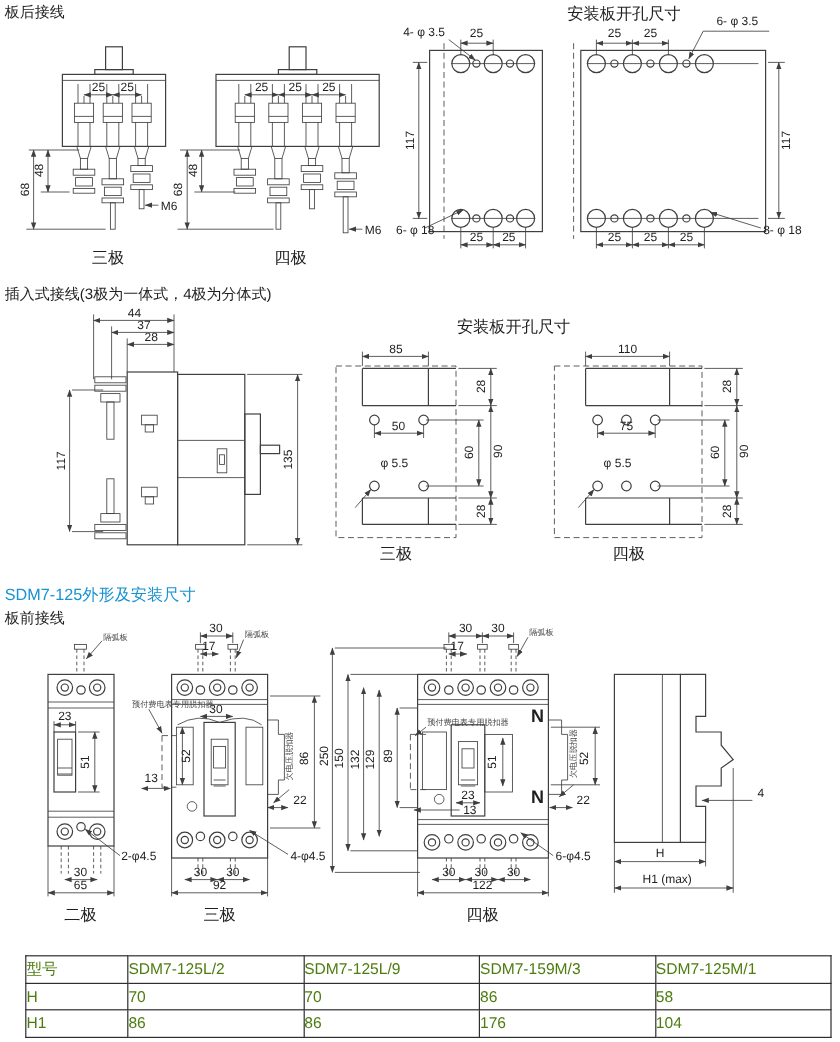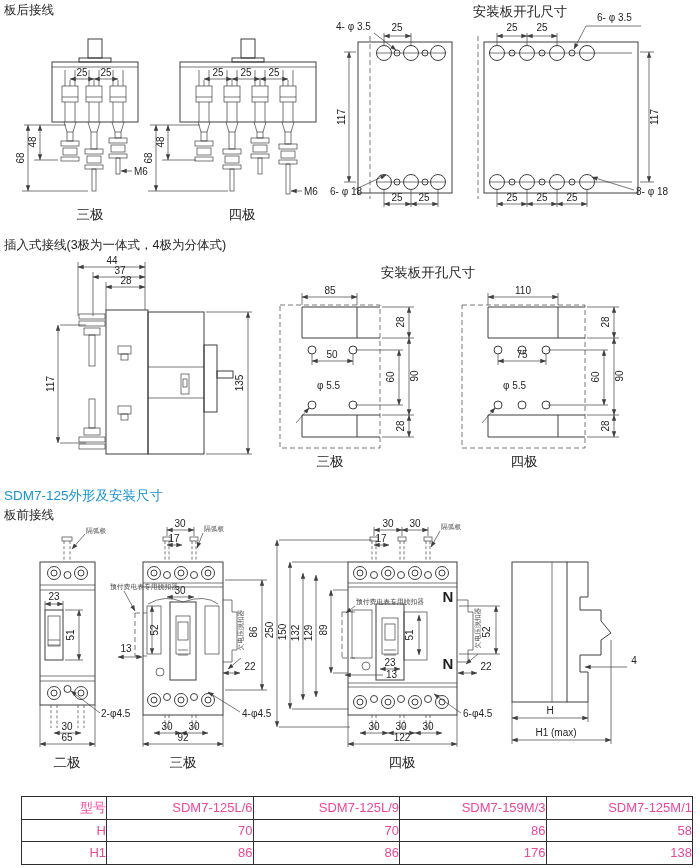--- a/index.html
+++ b/index.html
@@ -13,22 +13,22 @@
   .d{font-size:10px;}
   .tiny{font-size:6.8px;fill:#444;}
   .nlab{font-size:15px;font-weight:bold;}
   .mid{text-anchor:middle;}
   .ln{fill:none;stroke:#3f3f3f;stroke-width:1;}
   .lt{fill:none;stroke:#3f3f3f;stroke-width:.7;}
   .dsh{stroke-dasharray:5 3;}
   .dshs{stroke-dasharray:3 2.2;}
   .tablewrap{position:absolute;left:21px;top:796px;width:672px;}
   table{border-collapse:collapse;width:672px;table-layout:fixed;}
-  td{border:1.4px solid #2e2e2e;height:21.5px;text-align:right;vertical-align:middle;
-     font-size:13px;color:#ec4899;padding:0;}
+  td{border:1.4px solid #2e2e2e;height:21.5px;text-align:left;vertical-align:middle;
+     font-size:13px;color:#4d7c0f;padding:0;}
   td.c0{width:84px;}
 </style>
 </head>
 <body>
 <div id="page">
 
 
 
 <svg width="700" height="795" viewBox="0 0 700 795">
 <defs>
@@ -557,36 +557,36 @@
 <text x="556" y="736" class="d mid">H1 (max)</text>
 </g>
 </svg>
 
 
 <div class="tablewrap">
 <table>
 <tbody>
           <tr>
   <td class="c0">型号</td>
-  <td>SDM7-125L/6</td>
+  <td>SDM7-125L/2</td>
   <td>SDM7-125L/9</td>
   <td>SDM7-159M/3</td>
   <td>SDM7-125M/1</td>
 </tr>
 <tr>
   <td class="c0">H</td>
   <td>70</td>
   <td>70</td>
   <td>86</td>
   <td>58</td>
 </tr>
 <tr>
   <td class="c0">H1</td>
   <td>86</td>
   <td>86</td>
   <td>176</td>
-  <td>138</td>
+  <td>104</td>
 </tr>
 </tbody>
       </table>
 </div>
 
 </div>
 
 </body></html>

